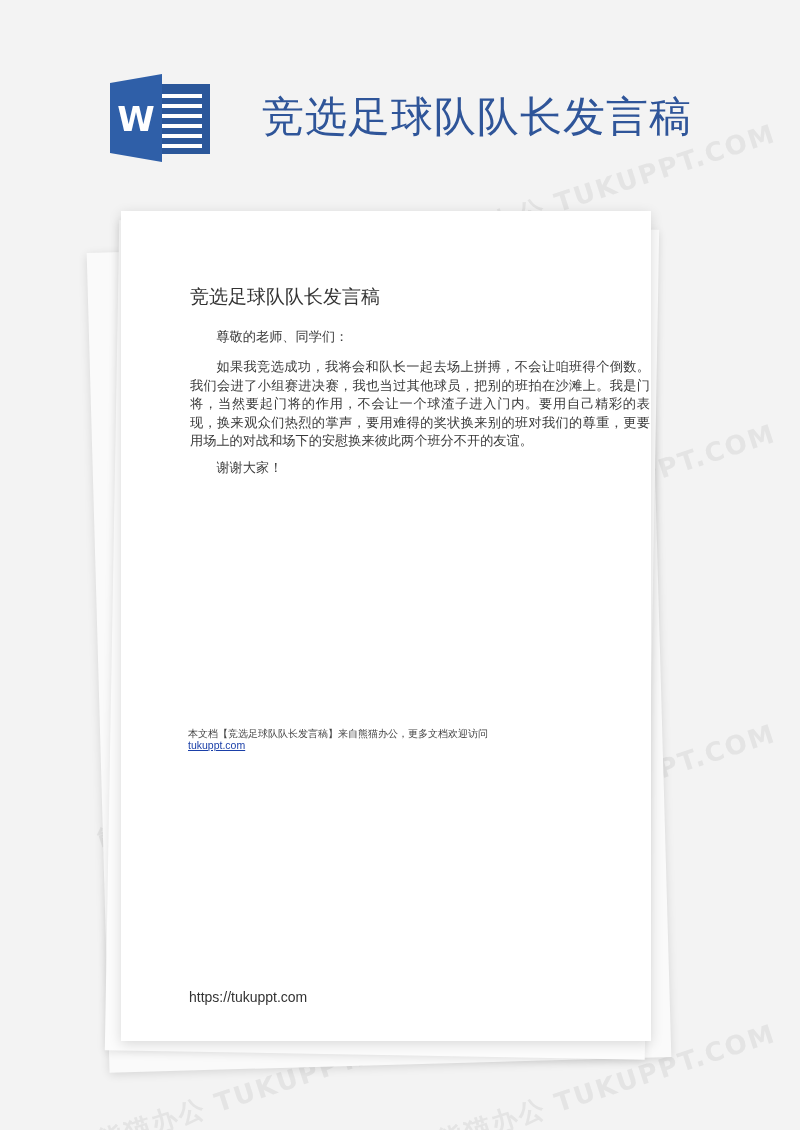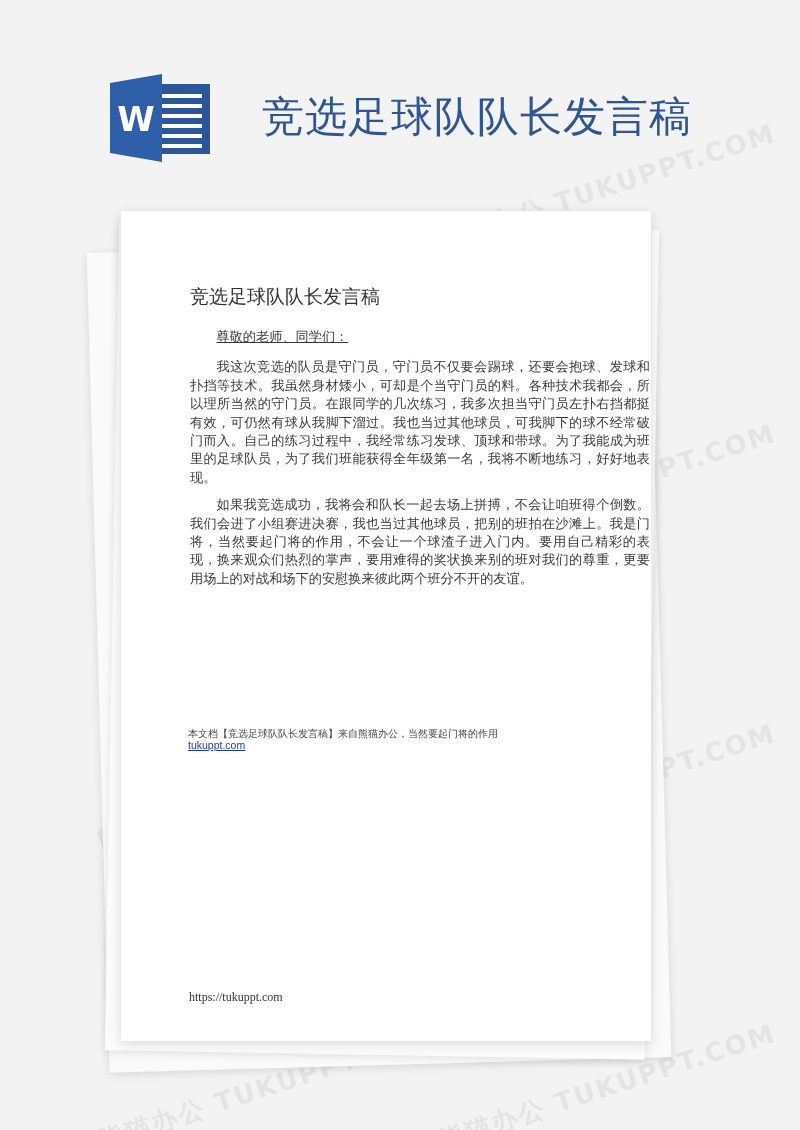--- a/index.html
+++ b/index.html
@@ -41,34 +41,34 @@
       position: absolute; left: 69px; top: 72px;
       font-family: "DejaVu Sans", "Liberation Sans", sans-serif;
       font-size: 19px; color: #333; line-height: 26px; white-space: nowrap;
     }
     .body-text {
       position: absolute; left: 69px; top: 117px; width: 460px;
       font-size: 13.2px; color: #3a3a3a; line-height: 18.4px;
       text-align: justify;
     }
     .body-text p { margin: 0 0 9px 0; text-indent: 2em; }
-    .body-text p.tight { margin-bottom: 12px; text-decoration: underline; }
+    .body-text p.tight { margin-bottom: 12px; }
     .source-line {
       position: absolute; left: 67px; top: 516px; width: 460px;
       font-size: 10px; color: #444; line-height: 13px;
     }
     .source-link {
       position: absolute; left: 67px; top: 528px;
       font-family: "Liberation Sans", "DejaVu Sans", sans-serif;
       font-size: 10.5px; color: #1a3fa8; text-decoration: underline; line-height: 13px;
     }
     .footer-url {
       position: absolute; left: 68px; top: 780px;
-      font-family: Liberation Serif, serif;
-      font-size: 12px; color: #333; line-height: 13px;
+      font-family: Liberation Sans, sans-serif;
+      font-size: 14px; color: #333; line-height: 13px;
     }
   </style>
 </head>
 <body>
 
 <div class="header">
   <svg class="word-icon" viewBox="0 0 102 88">
     <rect x="42" y="10" width="58" height="70" fill="#2b579a"></rect>
     <rect x="50" y="20" width="42" height="4" fill="#ffffff"></rect>
     <rect x="50" y="30" width="42" height="4" fill="#ffffff"></rect>
@@ -90,19 +90,19 @@
 <div class="watermark" style="left:90px; top:1070px;">熊猫办公 TUKUPPT.COM</div>
 <div class="watermark" style="left:430px; top:1070px;">熊猫办公 TUKUPPT.COM</div>
 
 <div class="sheet-back"></div>
 <div class="sheet-mid"></div>
 
 <div class="page">
   <div class="doc-title">竞选足球队队长发言稿</div>
   <div class="body-text">
     <p class="tight">尊敬的老师、同学们：</p>
-    <p>我这次竞选的队员是守门员，守门员不仅要会踢球，还要会抱球、发球和扑挡等技术。我虽然身材矮小，可却是个当守门员的料。各种技术我都会，所以理所当然的守门员。在跟同学的几次练习，我多次担当守门员左扑右挡都挺有效，可仍然有球从我脚下溜过。我也当过其他球员，可我脚下的球不经常破门而入。自己的练习过程中，我经常练习发球、顶球和带球。为了我能成为班里的足球队员，为了我们班能获得全年级第一名，我将不断地练习，好好地表现。</p>
     <p>如果我竞选成功，我将会和队长一起去场上拼搏，不会让咱班得个倒数。我们会进了小组赛进决赛，我也当过其他球员，把别的班拍在沙滩上。我是门将，当然要起门将的作用，不会让一个球渣子进入门内。要用自己精彩的表现，换来观众们热烈的掌声，要用难得的奖状换来别的班对我们的尊重，更要用场上的对战和场下的安慰换来彼此两个班分不开的友谊。</p>
+    <p>谢谢大家！</p>
   </div>
-  <div class="source-line">本文档【竞选足球队队长发言稿】来自熊猫办公，当然要起门将的作用</div>
+  <div class="source-line">本文档【竞选足球队队长发言稿】来自熊猫办公，更多文档欢迎访问</div>
   <a class="source-link">tukuppt.com</a>
   <div class="footer-url">https://tukuppt.com</div>
 </div>
 
 </body></html>

